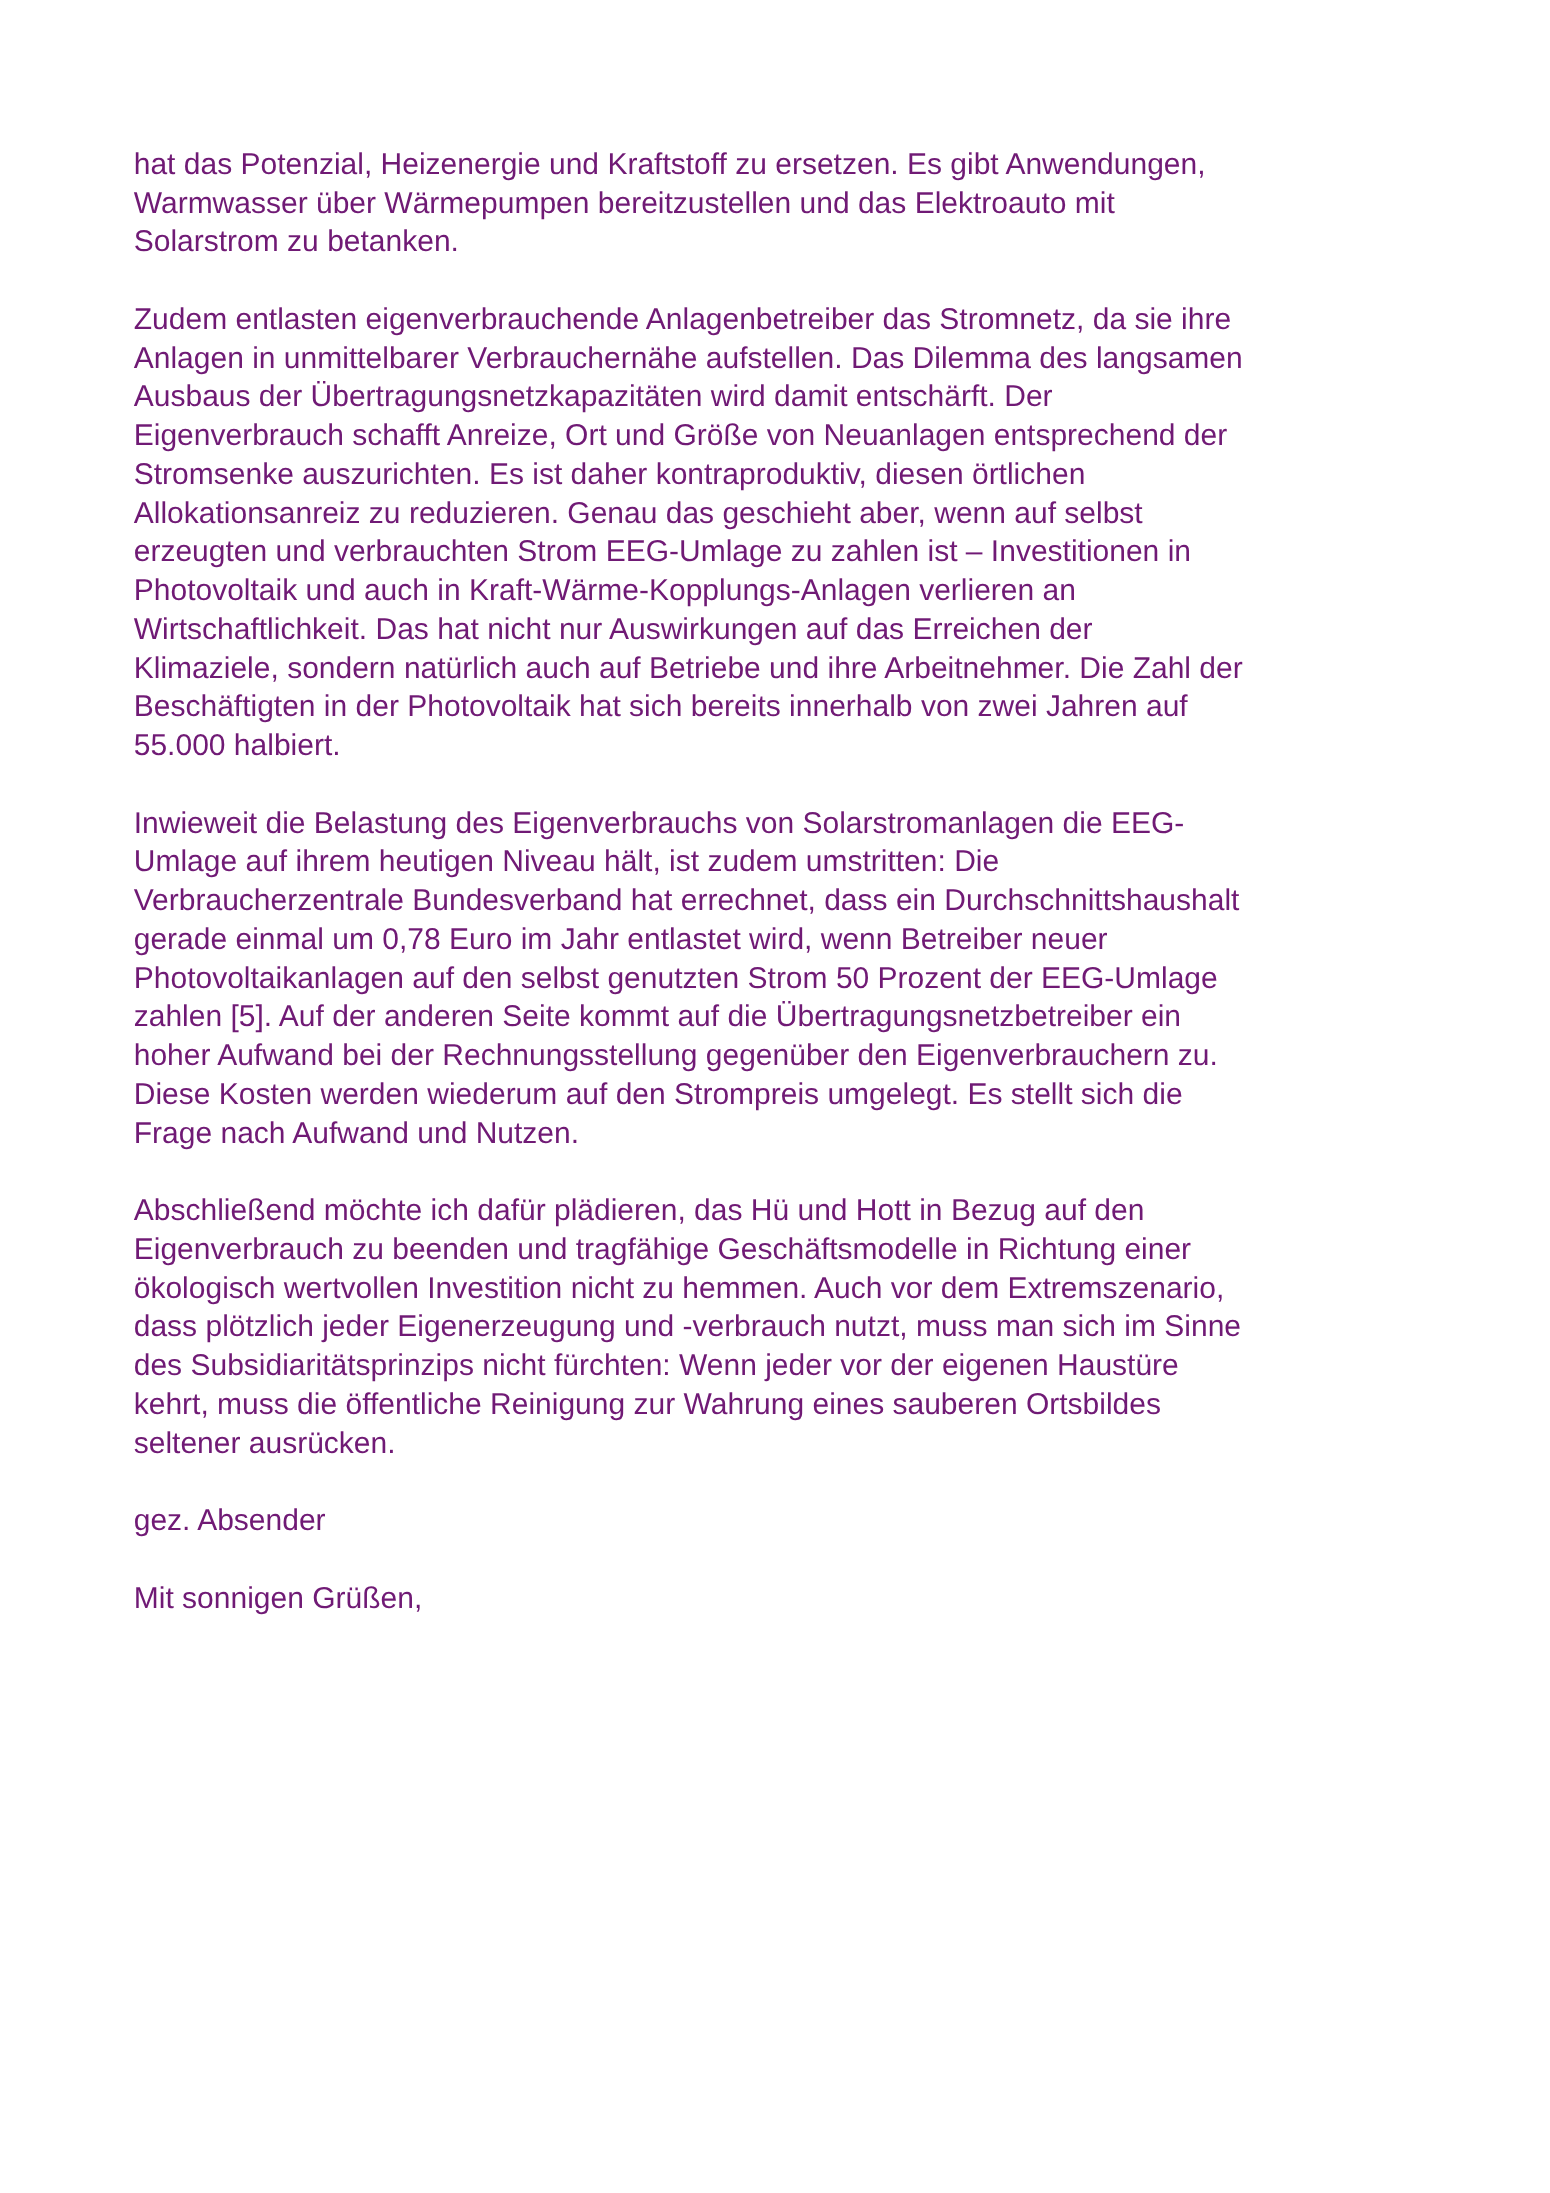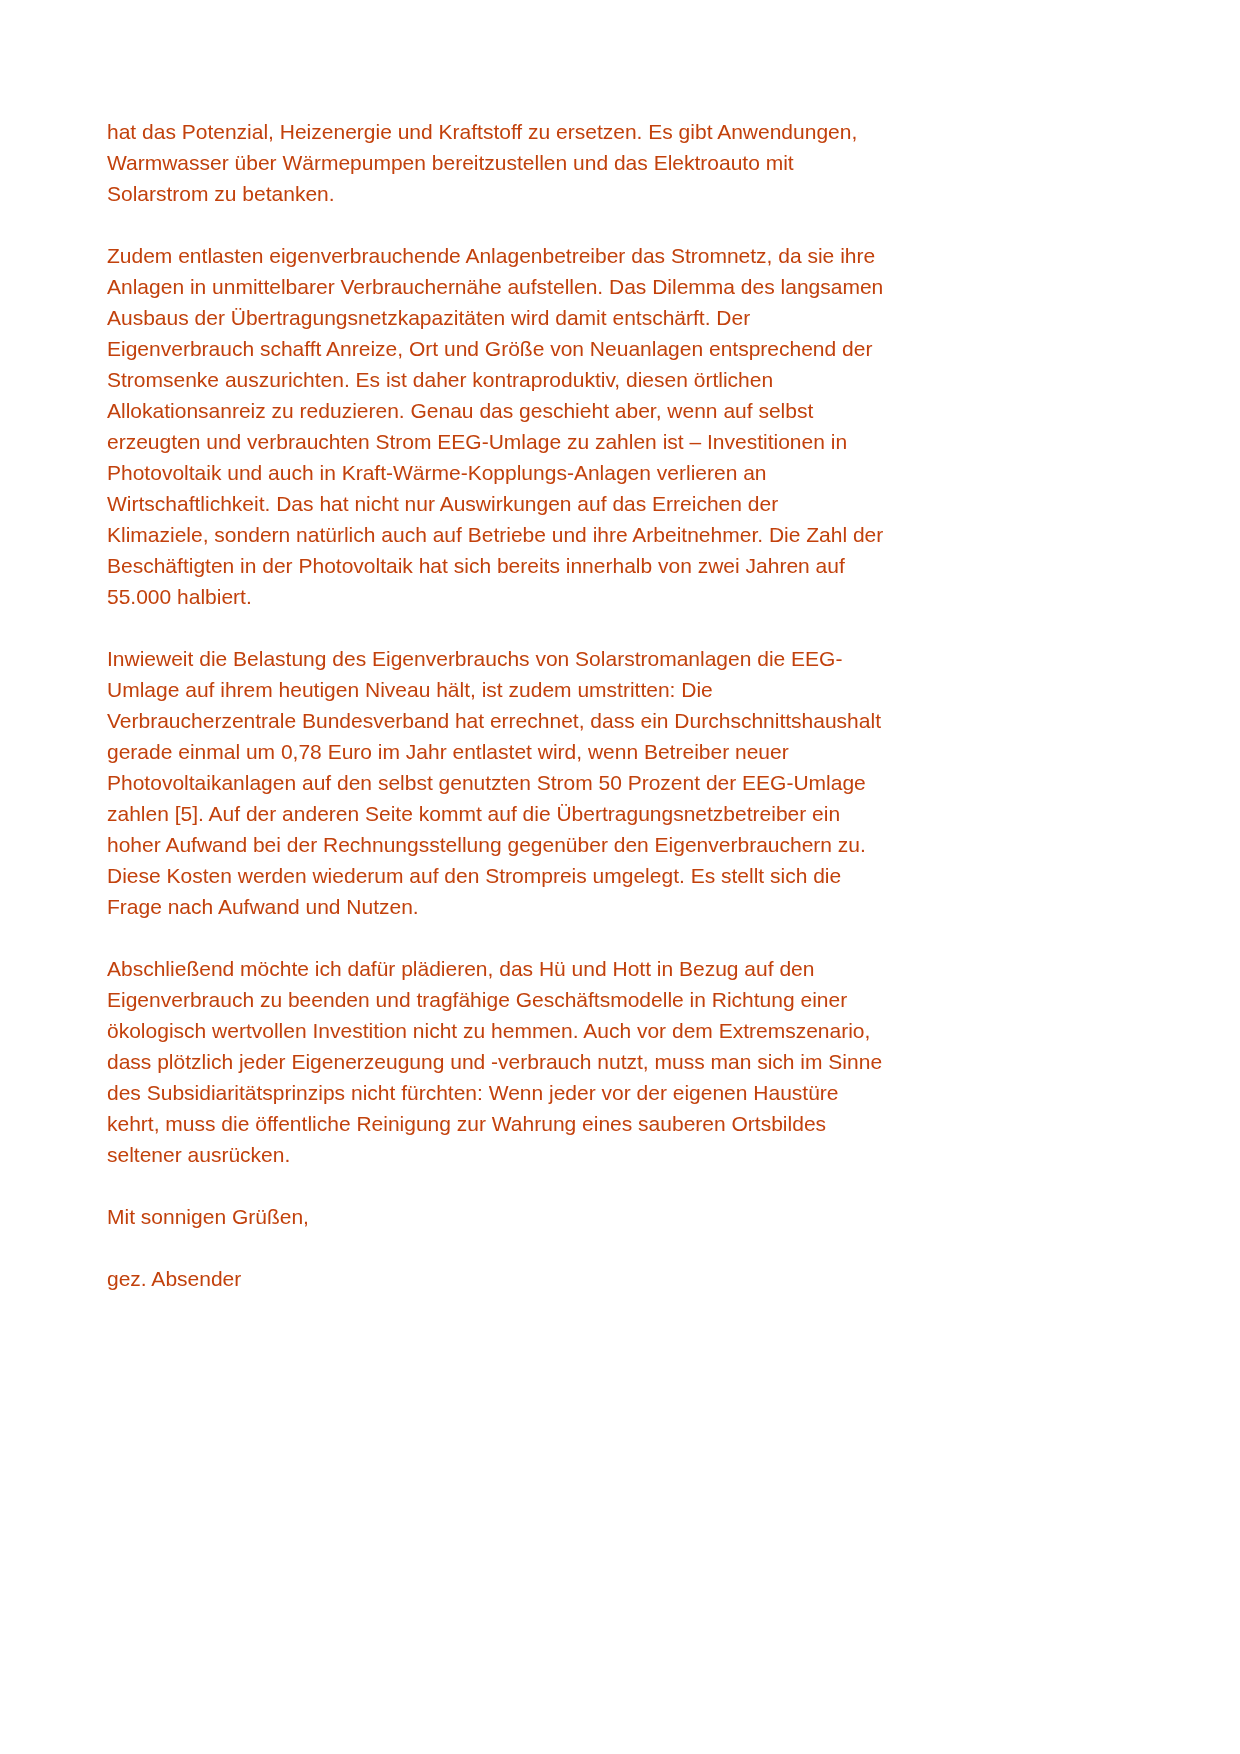--- a/index.html
+++ b/index.html
@@ -20,22 +20,22 @@
     top: 0;
     width: 1240px;
     height: 1754px;
     background: #ffffff;
   }
   .letter-body {
     position: absolute;
     left: 107px;
     top: 116px;
     width: 1110px;
-    color: #c2410c;
-    font-size: 21px;
+    color: #701a75;
+    font-size: 24px;
     line-height: 31px;
     letter-spacing: 0px;
   }
   .paragraph {
     white-space: pre;
     margin: 0 0 31px 0;
     font-weight: 400;
   }
 </style>
 </head>
@@ -67,16 +67,16 @@
 hoher Aufwand bei der Rechnungsstellung gegenüber den Eigenverbrauchern zu.
 Diese Kosten werden wiederum auf den Strompreis umgelegt. Es stellt sich die
 Frage nach Aufwand und Nutzen.</div>
     <div class="paragraph">Abschließend möchte ich dafür plädieren, das Hü und Hott in Bezug auf den
 Eigenverbrauch zu beenden und tragfähige Geschäftsmodelle in Richtung einer
 ökologisch wertvollen Investition nicht zu hemmen. Auch vor dem Extremszenario,
 dass plötzlich jeder Eigenerzeugung und -verbrauch nutzt, muss man sich im Sinne
 des Subsidiaritätsprinzips nicht fürchten: Wenn jeder vor der eigenen Haustüre
 kehrt, muss die öffentliche Reinigung zur Wahrung eines sauberen Ortsbildes
 seltener ausrücken.</div>
+    <div class="paragraph">gez. Absender</div>
     <div class="paragraph">Mit sonnigen Grüßen,</div>
-    <div class="paragraph">gez. Absender</div>
   </div>
 </div>
 
 </body></html>

